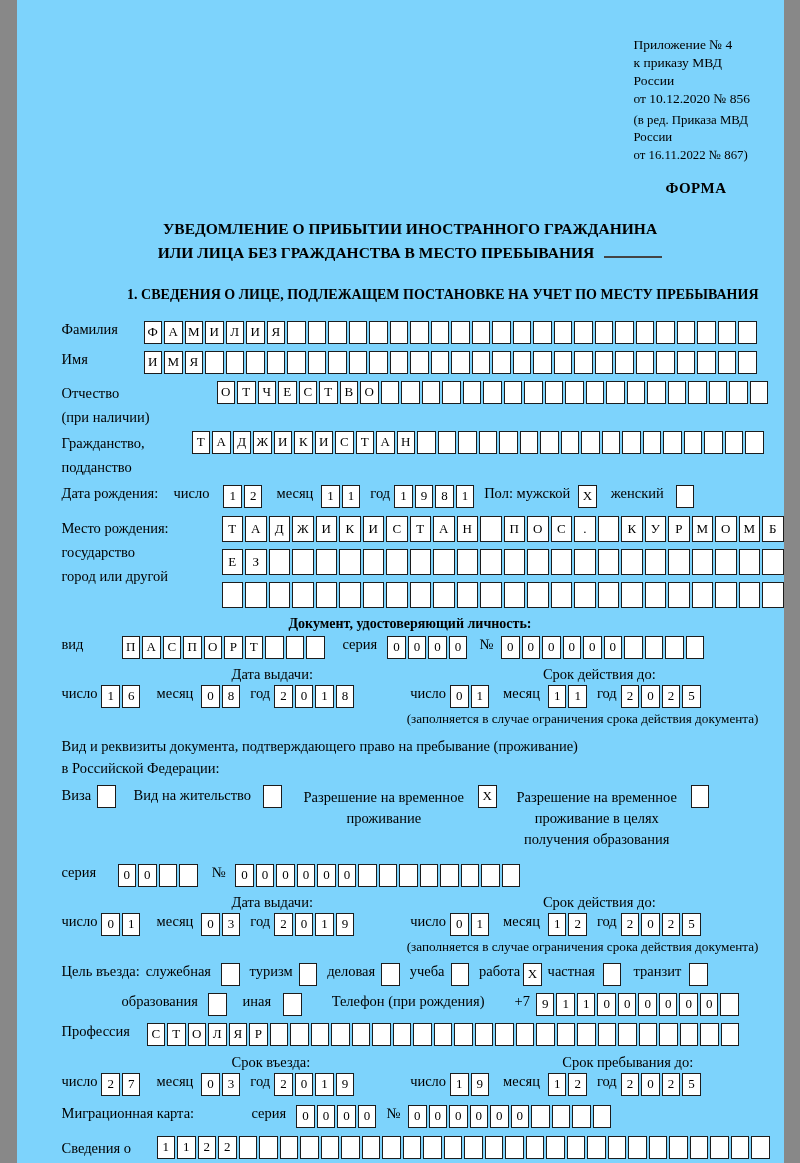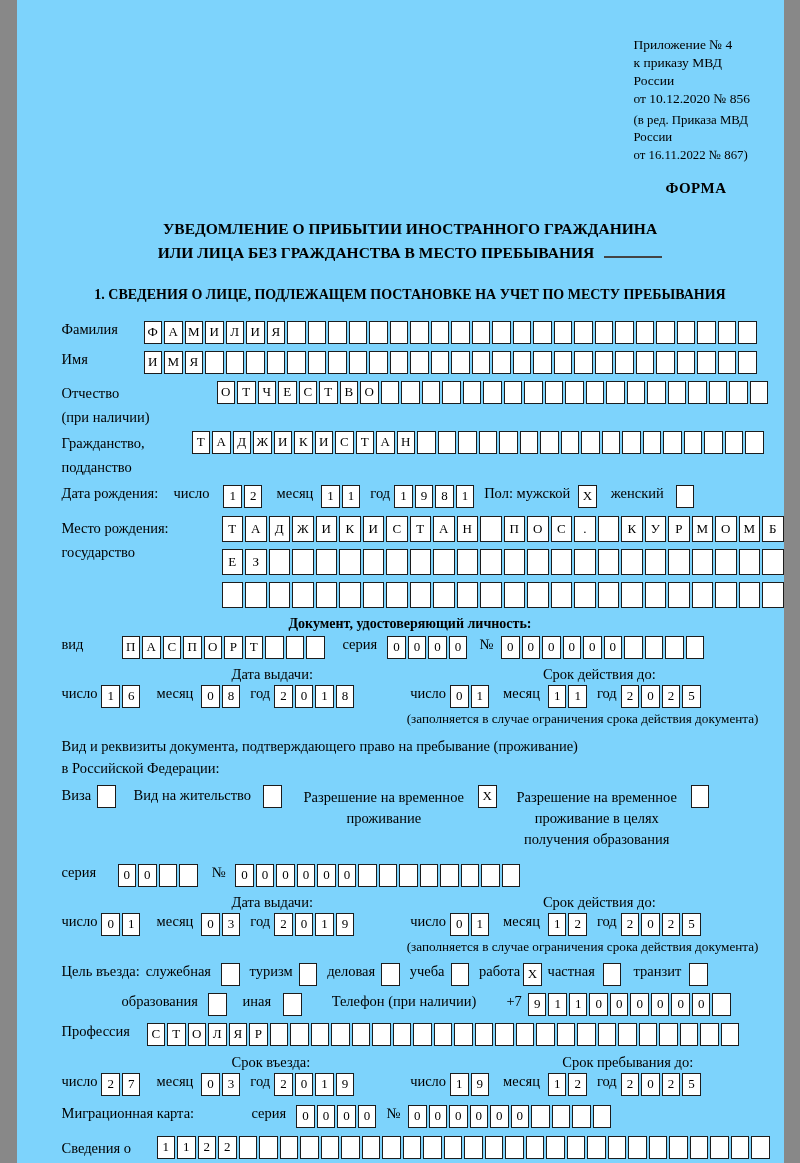--- a/index.html
+++ b/index.html
@@ -7,21 +7,21 @@
     width:767px; height:1163px; background:#7dd3fc; color:#000;
     font-family:"Liberation Serif","DejaVu Serif",serif;
     font-size:14.5px; box-sizing:border-box;
     padding:36px 25px 0 45px; margin:0 auto; overflow:hidden; position:relative;
   }
   .annex { margin-left:572px; font-size:13.5px; line-height:1.34; }
   .annex-note { font-size:12.8px; margin-top:4px; line-height:1.34; }
   .forma { text-align:right; padding-right:32px; font-weight:bold; font-size:15px; margin-top:16px; letter-spacing:.5px; }
   .title { text-align:center; font-weight:bold; font-size:15.5px; margin-top:20px; line-height:1.55; }
   .blank { display:inline-block; width:58px; border-bottom:2px solid #444; height:.95em; margin-left:10px; }
-  .section { text-align:center; font-weight:bold; font-size:14px; margin-top:22px; }
+  .section { text-align:right; font-weight:bold; font-size:14px; margin-top:22px; }
   .row { display:flex; align-items:flex-start; }
   .row.top { align-items:flex-start; }
   .lbl { flex:none; }
   .cells { display:inline-flex; gap:2px; flex:none; }
   .cell {
     width:18.5px; height:23px; border:1.6px solid #1c1c1c; box-sizing:border-box;
     display:flex; align-items:center; justify-content:center;
     font-size:13px; background:#fff; flex:none;
   }
   .cells-lg .cell { width:21.5px; height:26px; }
@@ -225,20 +225,21 @@
     <span class="lbl" style="margin:0 12px 0 14px">женский</span>
     <span class="cells">
         <span class="cell"></span>
       </span>
   </div>
 
   <div class="row top" style="margin-top:8px">
     <span class="lbl" style="width:160px; line-height:24px">
       <span style="display:block">Место рождения:</span>
       <span style="display:block">государство</span>
+      <span style="display:block">город или другой</span>
     </span>
     <span class="colcells">
       <span class="cells cells-lg">
           <span class="cell">Т</span>
           <span class="cell">А</span>
           <span class="cell">Д</span>
           <span class="cell">Ж</span>
           <span class="cell">И</span>
           <span class="cell">К</span>
           <span class="cell">И</span>
@@ -533,21 +534,21 @@
 
   <div class="row" style="margin-top:7px">
     <span class="lbl" style="margin:0 10px 0 60px">образования</span>
     <span class="cells">
         <span class="cell"></span>
       </span>
     <span class="lbl" style="margin:0 12px 0 16px">иная</span>
     <span class="cells">
         <span class="cell"></span>
       </span>
-    <span class="lbl" style="margin-left:30px">Телефон (при наличии)</span>
+    <span class="lbl" style="margin-left:30px">Телефон (при рождения)</span>
     <span class="lbl" style="margin:0 6px 0 30px">+7</span>
     <span class="cells">
         <span class="cell">9</span>
         <span class="cell">1</span>
         <span class="cell">1</span>
         <span class="cell">0</span>
         <span class="cell">0</span>
         <span class="cell">0</span>
         <span class="cell">0</span>
         <span class="cell">0</span>

